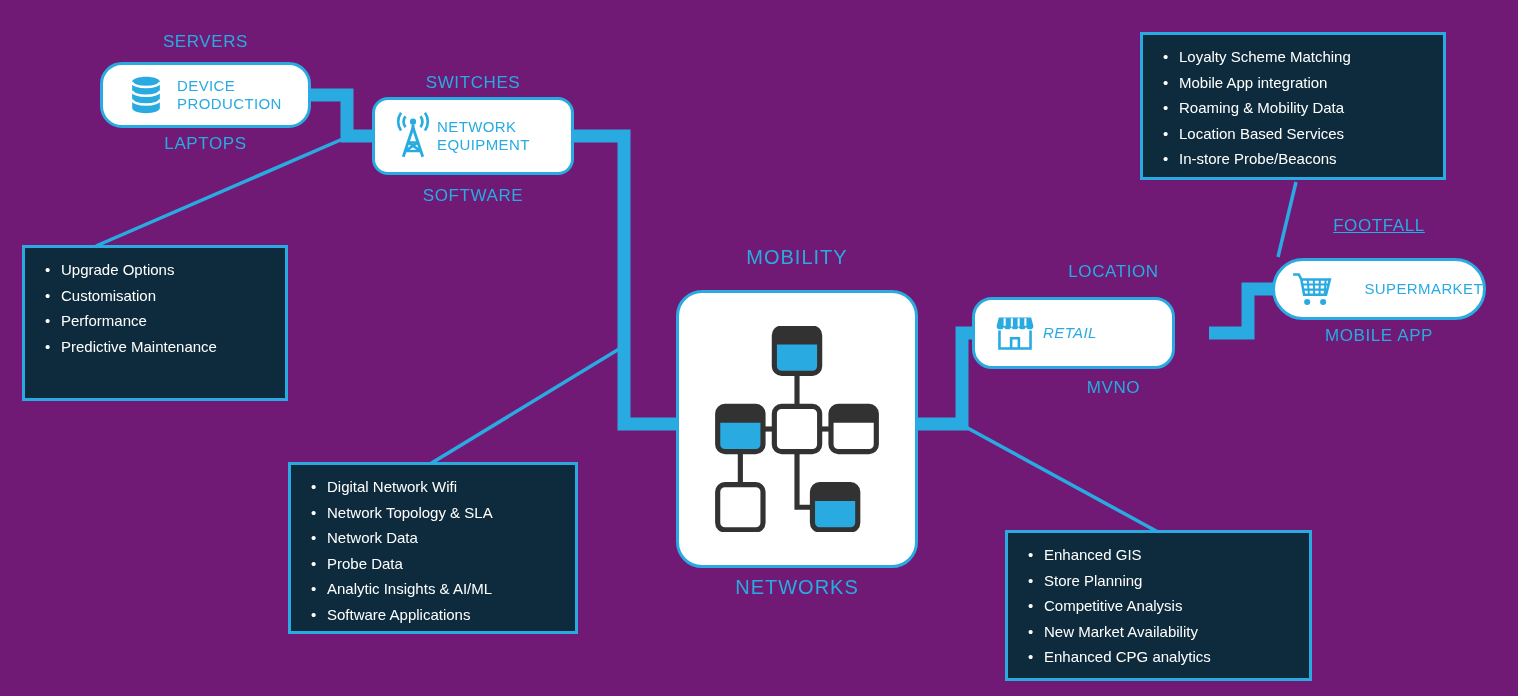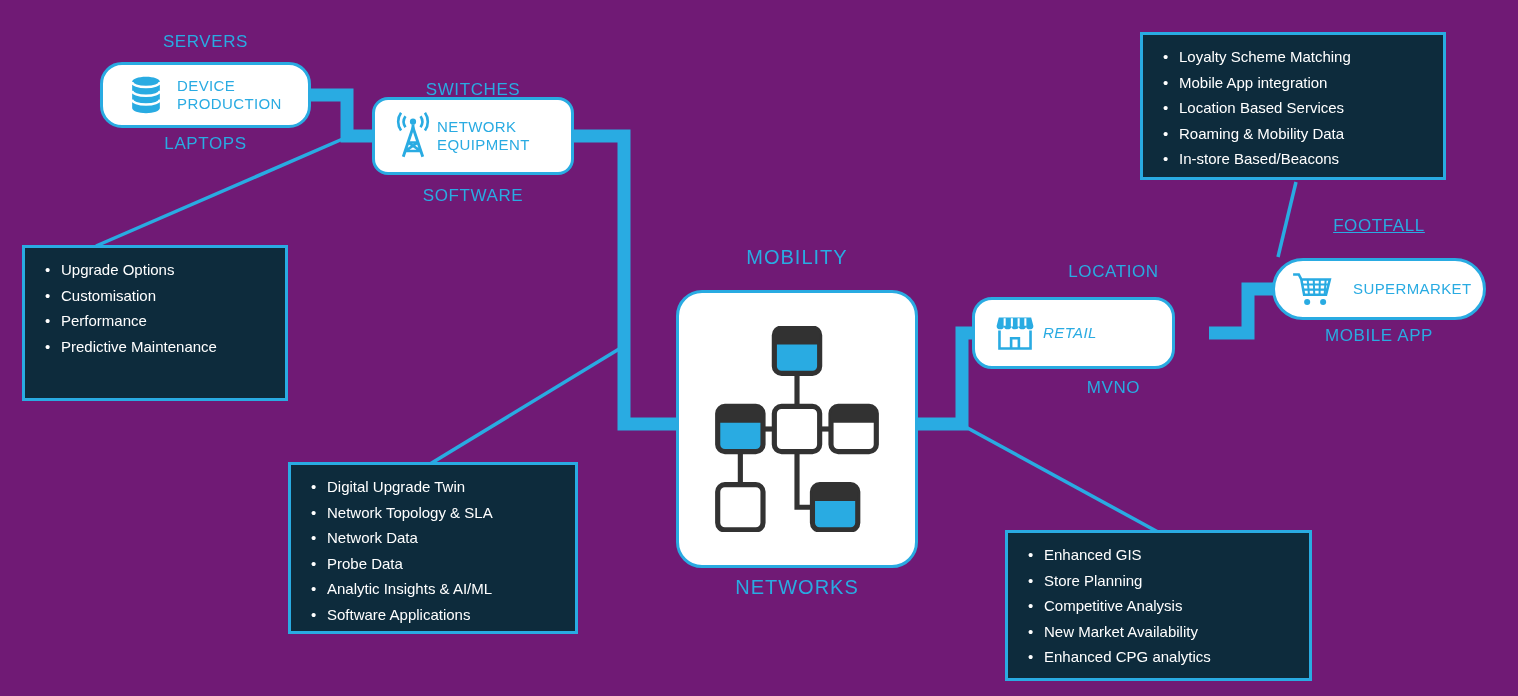--- a/index.html
+++ b/index.html
@@ -58,21 +58,21 @@
     <span class="icon">
       <svg width="38" height="40" viewBox="0 0 24 26">
         <path fill="currentColor" d="M3 4.5 C3 2.6 7 1.2 12 1.2 C17 1.2 21 2.6 21 4.5 L21 21.5 C21 23.4 17 24.8 12 24.8 C7 24.8 3 23.4 3 21.5 Z"></path>
         <path fill="none" stroke="#ffffff" stroke-width="1.6" d="M3 4.5 C3 6.4 7 7.8 12 7.8 C17 7.8 21 6.4 21 4.5 M3 10.2 C3 12.1 7 13.5 12 13.5 C17 13.5 21 12.1 21 10.2 M3 15.9 C3 17.8 7 19.2 12 19.2 C17 19.2 21 17.8 21 15.9"></path>
       </svg>
     </span>
     <span class="node-title" style="width:118px;">DEVICE PRODUCTION</span>
   </div>
   <div class="lbl" style="left:100px;top:134px;width:211px;">LAPTOPS</div>
 
-  <div class="lbl" style="left:372px;top:80px;width:202px;">SWITCHES</div>
+  <div class="lbl" style="left:372px;top:73px;width:202px;">SWITCHES</div>
   <div class="node" style="left:372px;top:97px;width:202px;height:78px;border-radius:16px;padding-left:14px;">
     <span class="icon">
       <svg width="48" height="52" viewBox="0 0 36 40" fill="none" stroke="currentColor">
         <circle cx="18" cy="9" r="2.4" fill="currentColor" stroke="none"></circle>
         <path stroke-width="2.2" d="M18 11.5 V16"></path>
         <path stroke-width="2.2" d="M10.5 36 L18 13.5 L25.5 36"></path>
         <path stroke-width="2" d="M14.2 25 H21.8 M12.2 31.5 H23.8 M14.2 25 L23.8 31.5 M21.8 25 L12.2 31.5"></path>
         <path stroke-width="2" d="M12.2 4.8 a7.4 7.4 0 0 0 0 8.4 M8.8 2.2 a11.6 11.6 0 0 0 0 13.6"></path>
         <path stroke-width="2" d="M23.8 4.8 a7.4 7.4 0 0 1 0 8.4 M27.2 2.2 a11.6 11.6 0 0 1 0 13.6"></path>
       </svg>
@@ -113,21 +113,21 @@
         <path d="M14 27 V19 H20 V27"></path>
         <path fill="currentColor" stroke="none" d="M4.5 3 H29.5 L31.2 9.5 A2.84 2.6 0 0 1 25.52 9.5 A2.84 2.6 0 0 1 19.84 9.5 A2.84 2.6 0 0 1 14.16 9.5 A2.84 2.6 0 0 1 8.48 9.5 A2.84 2.6 0 0 1 2.8 9.5 Z"></path>
         <path stroke="#ffffff" stroke-width="1.6" d="M9 3.6 V9.4 M14.6 3.6 V10 M19.8 3.6 V10 M25 3.6 V9.4"></path>
       </svg>
     </span>
     <span class="node-title">RETAIL</span>
   </div>
   <div class="lbl" style="left:1012px;top:378px;width:203px;">MVNO</div>
 
   <div class="lbl" style="left:1272px;top:216px;width:214px;text-decoration:underline;">FOOTFALL</div>
-  <div class="node" style="left:1272px;top:258px;width:214px;height:62px;border-radius:31px;padding-left:16px;gap:16px;">
+  <div class="node" style="left:1272px;top:258px;width:214px;height:62px;border-radius:31px;padding-left:16px;gap:10px;justify-content:space-between;">
     <span class="icon">
       <svg width="46" height="38" viewBox="0 0 36 30" fill="none" stroke="currentColor" stroke-width="2">
         <path d="M1.5 3.5 H6 L8 7.5 L10.2 19.5 H27.5 L30.5 7.5 H8"></path>
         <path stroke-width="1.6" d="M13 7.5 L14 19.5 M17.8 7.5 L18.2 19.5 M22.6 7.5 L22.4 19.5 M27.2 7.5 L26.4 19.5"></path>
         <path stroke-width="1.6" d="M8.8 11.5 H29.6 M9.5 15.5 H28.6"></path>
         <circle cx="12.6" cy="25.3" r="2.4" fill="currentColor" stroke="none"></circle>
         <circle cx="25.2" cy="25.3" r="2.4" fill="currentColor" stroke="none"></circle>
       </svg>
     </span>
     <span class="node-title">SUPERMARKET</span>
@@ -140,29 +140,29 @@
       <li>Customisation</li>
       <li>Performance</li>
       <li>Predictive Maintenance</li>
     </ul>
   </div>
 
   <div class="callout" style="left:1140px;top:32px;width:306px;height:148px;">
     <ul>
       <li>Loyalty Scheme Matching</li>
       <li>Mobile App integration</li>
+      <li>Roaming &amp; Mobility Data</li>
       <li>Location Based Services</li>
-      <li>Roaming &amp; Mobility Data</li>
-      <li>In-store Based/Beacons</li>
+      <li>In-store Probe/Beacons</li>
     </ul>
   </div>
 
   <div class="callout" style="left:288px;top:462px;width:290px;height:172px;">
     <ul>
-      <li>Digital Upgrade Twin</li>
+      <li>Digital Network Wifi</li>
       <li>Network Topology &amp; SLA</li>
       <li>Network Data</li>
       <li>Probe Data</li>
       <li>Analytic Insights &amp; AI/ML</li>
       <li>Software Applications</li>
     </ul>
   </div>
 
   <div class="callout" style="left:1005px;top:530px;width:307px;height:151px;">
     <ul>

